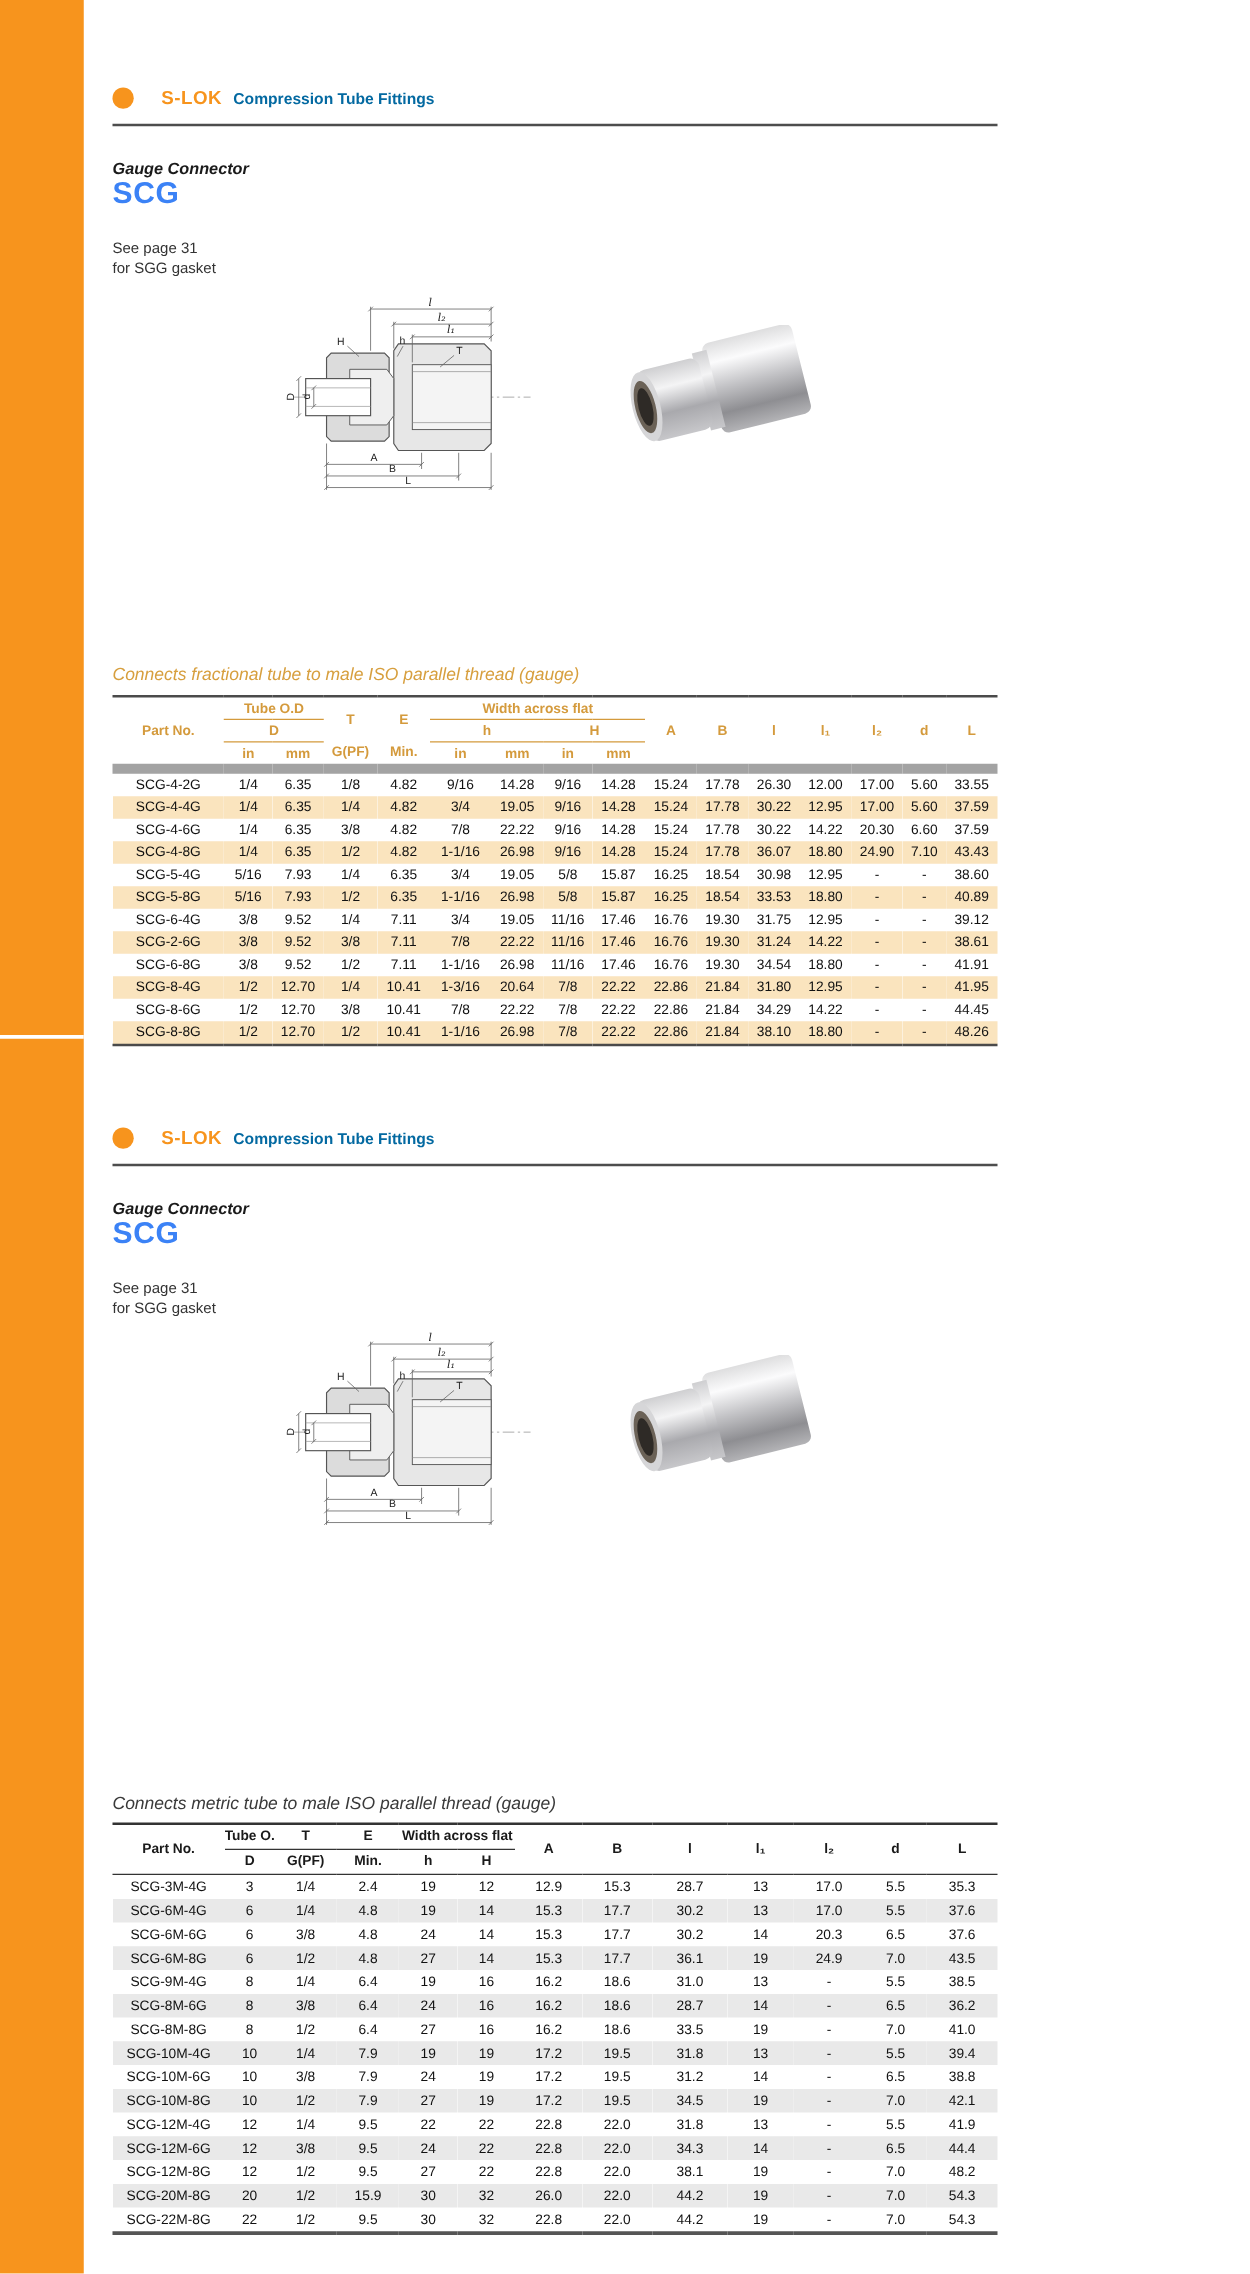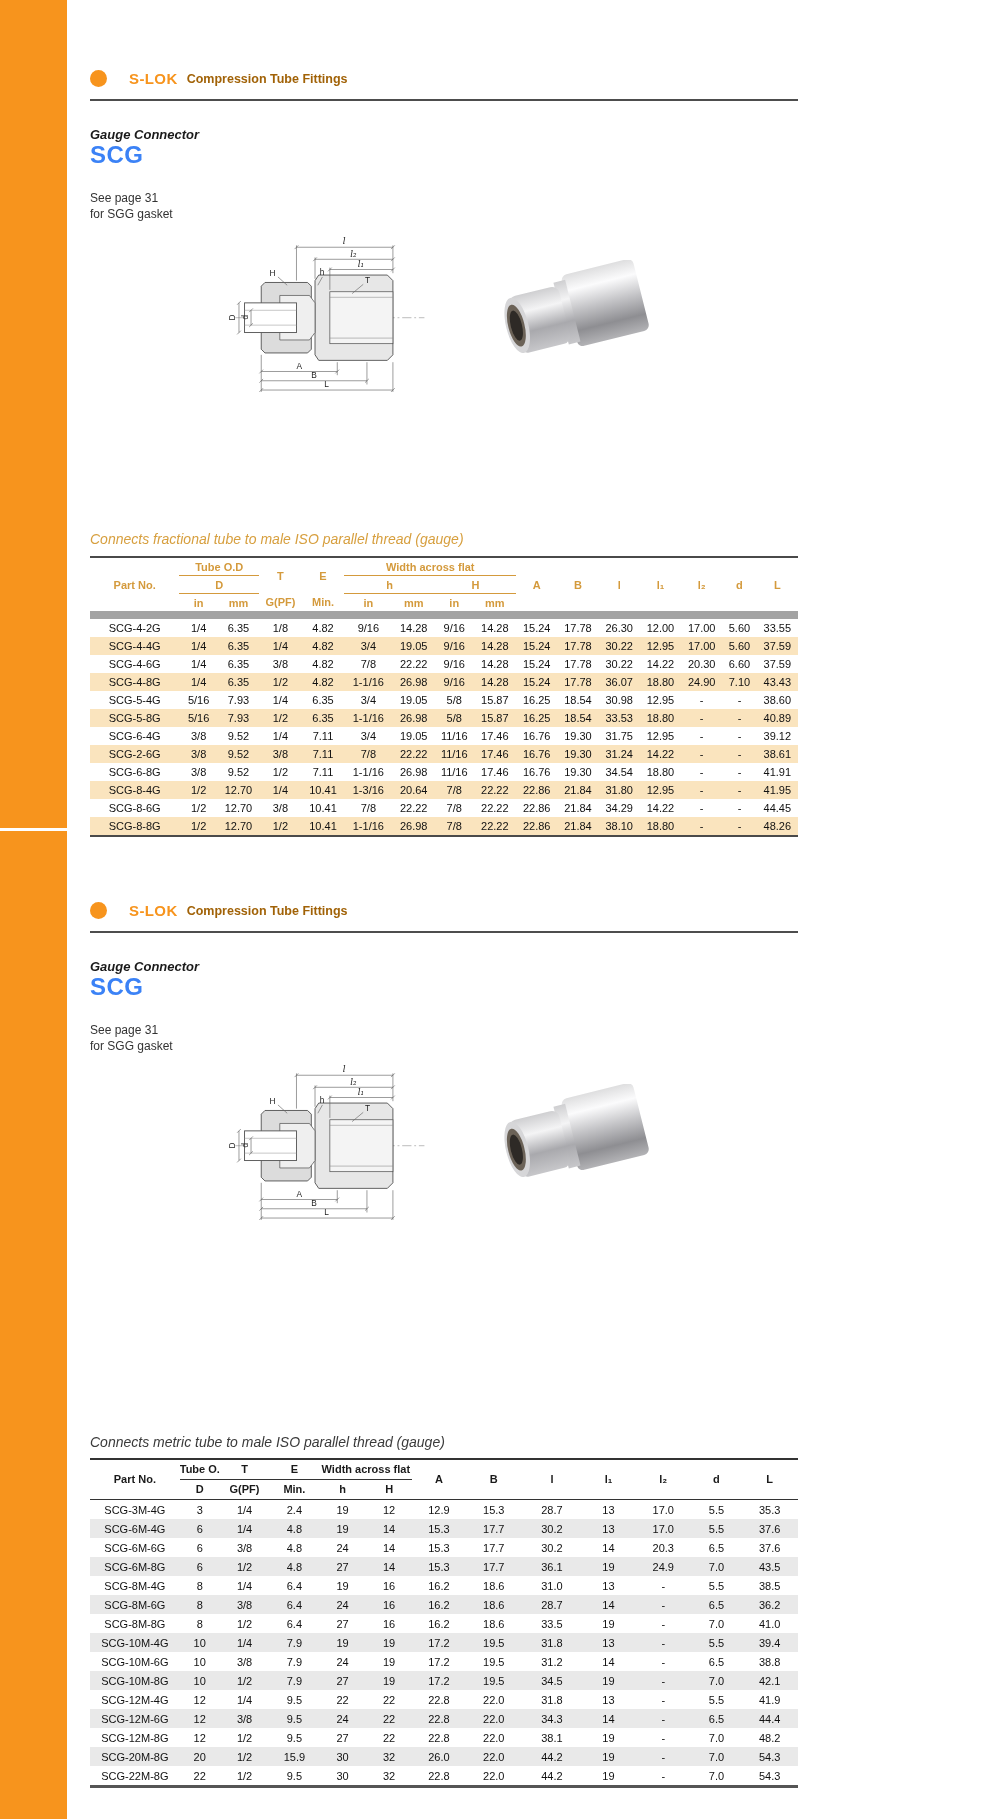--- a/index.html
+++ b/index.html
@@ -4,21 +4,21 @@
 <style>
   html,body{margin:0;padding:0;background:#fff;}
   .canvas{position:relative;width:1000px;height:1819px;background:#ffffff;overflow:hidden;
           font-family:"Liberation Sans",sans-serif;color:#1a1a1a;}
   .sidebar{position:absolute;left:0;top:0;width:67px;height:1819px;background:#F7941D;}
   .sidebar-divider{position:absolute;left:0;top:828px;width:67px;height:3px;background:#ffffff;}
   .abs{position:absolute;}
   .brand{display:flex;align-items:center;gap:9px;}
   .brand-dot{width:17px;height:17px;border-radius:50%;background:#F7941D;}
   .brand-logo{color:#F7941D;font-weight:bold;font-size:15px;letter-spacing:.4px;margin-left:13px;}
-  .brand-title{color:#a16207;font-weight:bold;font-size:12.5px;}
+  .brand-title{color:#0369a1;font-weight:bold;font-size:12.5px;}
   .brand-rule{height:2px;background:#4d4d4d;width:708px;}
   .subtitle{font-size:13px;font-weight:bold;font-style:italic;color:#1a1a1a;}
   .big-title{font-size:24px;font-weight:bold;color:#3b82f6;letter-spacing:.5px;}
   .note{font-size:12px;color:#333;line-height:16px;}
   .caption{font-size:14px;font-style:italic;}
   .caption.orange{color:#D79F3E;text-align:center;}
   .caption.dark{color:#3a3a3a;}
   table.t{border-collapse:collapse;width:708px;table-layout:fixed;font-size:11px;text-align:center;}
   table.t th,table.t td{font-weight:normal;overflow:hidden;white-space:nowrap;}
   
@@ -606,21 +606,21 @@
             <td>14</td>
             <td>15.3</td>
             <td>17.7</td>
             <td>36.1</td>
             <td>19</td>
             <td>24.9</td>
             <td>7.0</td>
             <td>43.5</td>
           </tr>
           <tr>
-            <td>SCG-8M-4G</td>
+            <td>SCG-9M-4G</td>
             <td>8</td>
             <td>1/4</td>
             <td>6.4</td>
             <td>19</td>
             <td>16</td>
             <td>16.2</td>
             <td>18.6</td>
             <td>31.0</td>
             <td>13</td>
             <td>-</td>

